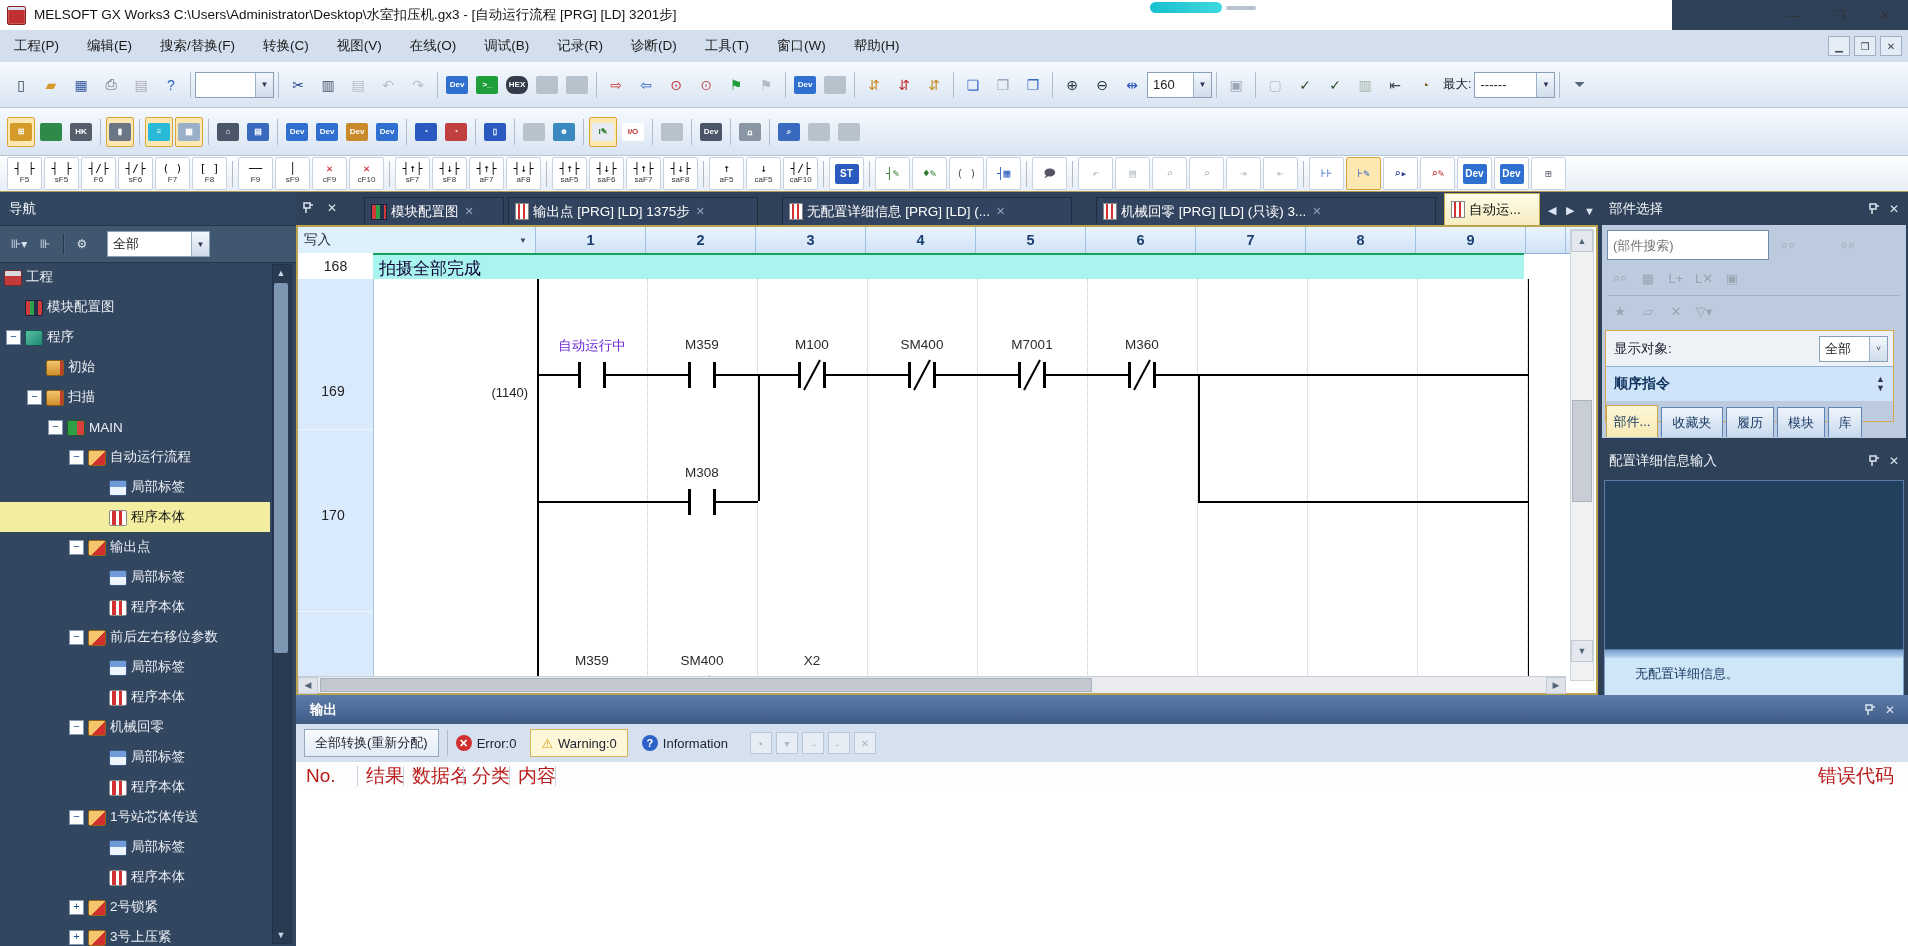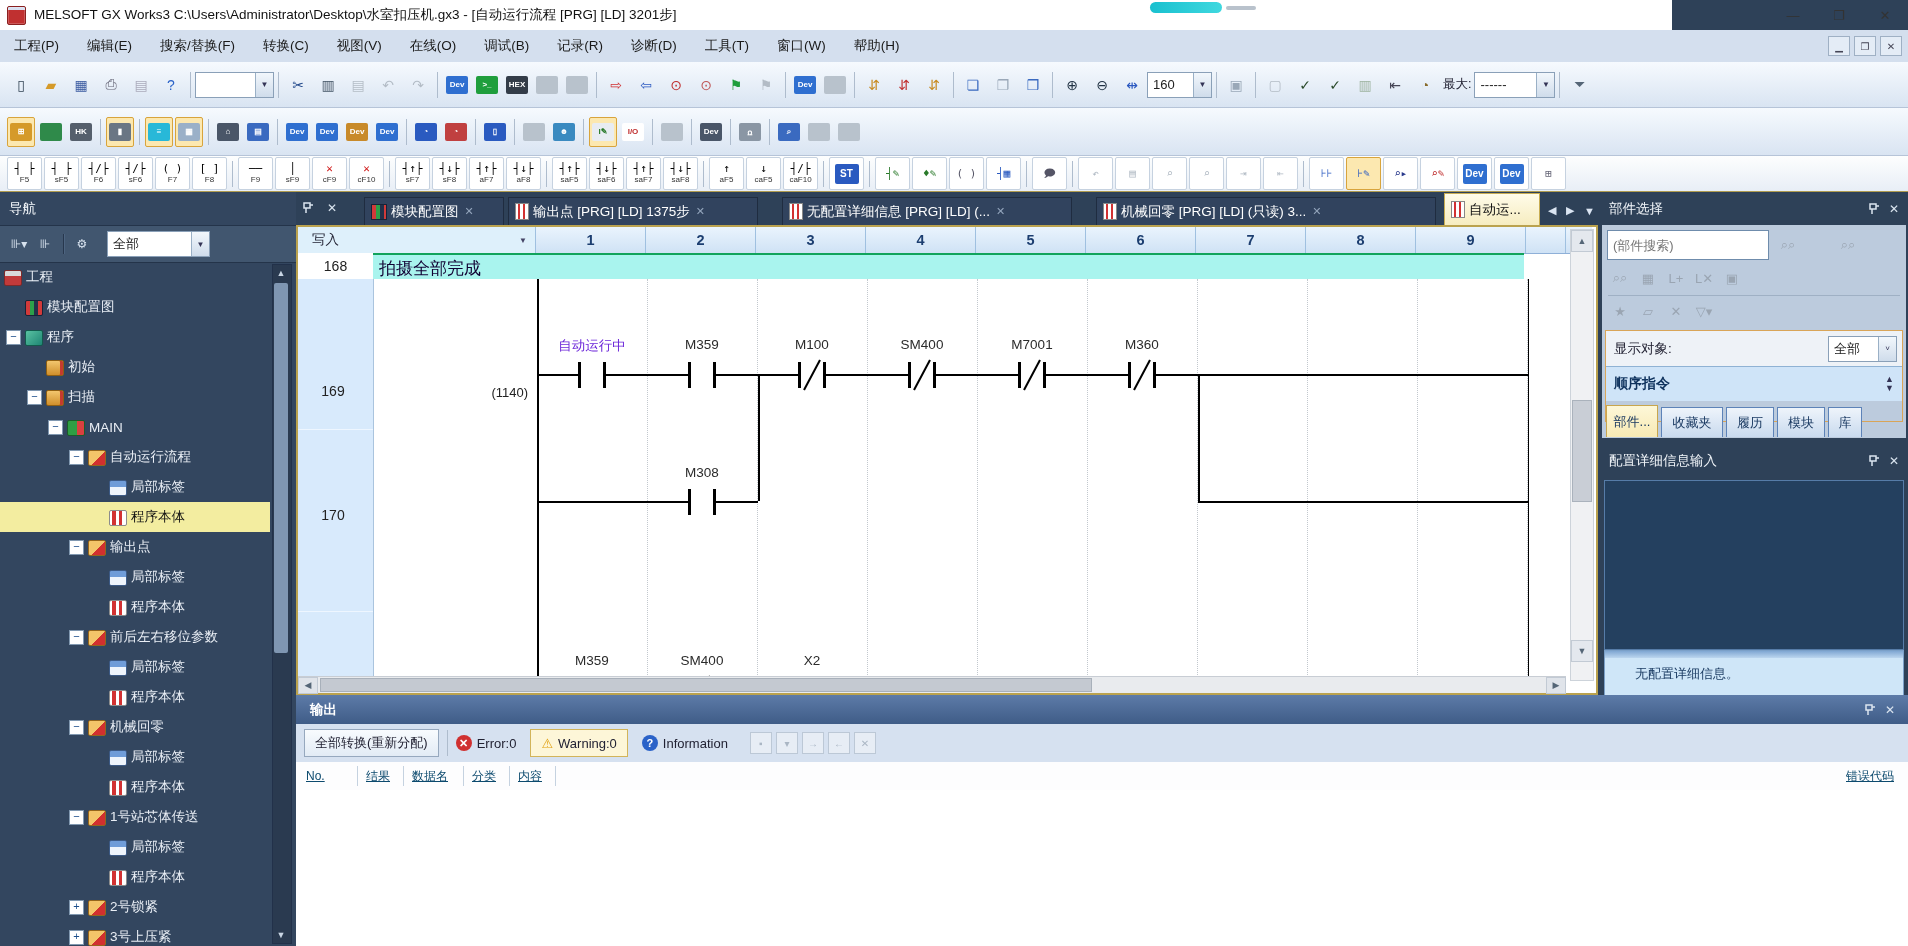--- a/index.html
+++ b/index.html
@@ -62,21 +62,21 @@
   .dtab.act{height:32px;background:linear-gradient(#fffce9,#f6ecc0);border-color:#c8ad52;color:#111;}
   .dtab .tx{margin:0 4px;overflow:hidden;text-overflow:clip;}
   .dtab .cl{color:#93a5bc;font-size:11px;margin-left:2px;}
   .doc-ic{width:12px;height:15px;flex:none;background:linear-gradient(90deg,#fff 15%,#d23232 15% 35%,#fff 35% 55%,#d23232 55% 75%,#fff 75%);border:1px solid #888;}
   .mod-ic{width:14px;height:14px;flex:none;background:repeating-linear-gradient(90deg,#d23a3a 0 4px,#2da04a 4px 8px,#23314a 8px 12px);border:1px solid #182338;}
   .tab-nav{position:absolute;bottom:8px;color:#dbe5f2;font-size:11px;}
   
   #ladder{left:296px;top:225px;width:1302px;height:470px;background:#fff;border:2px solid #baa24e;box-sizing:border-box;}
   .lh-row{position:absolute;left:0;top:0;height:26px;width:1294px;background:linear-gradient(#eaf4fd,#cfe2f5);border-bottom:1px solid #8fb0d8;}
   .lh-cell{position:absolute;top:0;height:26px;border-right:1px solid #9fc0e0;box-sizing:border-box;display:flex;align-items:center;justify-content:center;font-size:14.5px;font-weight:bold;color:#1c3e70;}
-  .wr-cell{position:absolute;left:0;top:0;width:238px;height:26px;background:#def0fb;border-right:1px solid #9fc0e0;display:flex;align-items:center;font-size:13.5px;color:#223;padding-left:14px;box-sizing:border-box;text-align:right;}
+  .wr-cell{position:absolute;left:0;top:0;width:238px;height:26px;background:#def0fb;border-right:1px solid #9fc0e0;display:flex;align-items:center;font-size:13.5px;color:#223;padding-left:6px;box-sizing:border-box;text-align:right;}
   .stmt{position:absolute;left:75px;top:26px;height:26px;width:1151px;background:#a9f4ee;border-top:2px solid #11a35b;border-bottom:1px solid #56c0b8;display:flex;align-items:center;font-size:17px;color:#103;}
   .gut168{position:absolute;left:0;top:26px;width:75px;height:26px;background:#fff;border-right:1px solid #b8cde0;font-size:14px;color:#222;display:flex;align-items:center;justify-content:center;}
   #lcanvas{position:absolute;left:0;top:52px;width:1294px;height:402px;background:#fff;overflow:hidden;}
   .gutter{position:absolute;left:0;top:0;width:75px;height:402px;background:#d8eafc;border-right:1px solid #aac4de;}
   .gnum{position:absolute;left:0;width:70px;text-align:center;font-size:14px;color:#222;}
   .stepn{position:absolute;width:100px;text-align:right;font-size:13px;color:#222;}
   .lline{position:absolute;background:#000;}
   .dotcol{position:absolute;top:0;height:402px;width:0;border-left:1px dotted #c2c8ce;}
   .devlab{position:absolute;width:110px;text-align:center;font-size:13.5px;color:#2b2b2b;white-space:nowrap;}
   .vscroll{position:absolute;right:2px;top:2px;width:22px;height:450px;background:#f0f1f3;border:1px solid #cdd3da;}
@@ -100,21 +100,21 @@
   .msgbar{position:absolute;height:7px;background:linear-gradient(#7fa6d2,#bcd6ef);left:0;right:0;top:0;}
   
   #outhead{left:296px;top:695px;width:1612px;height:29px;background:linear-gradient(#5d7ba8,#3f5c87);display:flex;align-items:center;color:#fff;font-size:13.5px;}
   #outbar{left:296px;top:724px;width:1612px;height:38px;background:#d6e1f0;border-bottom:1px solid #b6c4d8;display:flex;align-items:center;}
   .ob-btn{height:26px;border:1px solid #96a8be;background:linear-gradient(#f8fbfe,#e2ebf5);font-size:13px;color:#223;display:flex;align-items:center;padding:0 10px;margin-left:8px;}
   .ob-warn{background:#fdf6d8;border:1px solid #d2b45a;}
   .cir{width:16px;height:16px;border-radius:50%;color:#fff;font-size:11px;font-weight:bold;display:flex;align-items:center;justify-content:center;margin-right:5px;}
   .ob-txt{font-size:13px;color:#223;}
   .ob-mini{width:20px;height:20px;border:1px solid #bcc8d6;background:#e7edf5;color:#aab6c4;font-size:10px;display:flex;align-items:center;justify-content:center;margin-left:4px;}
   #outcols{left:296px;top:762px;width:1612px;height:28px;background:#fdfdfe;border-bottom:1px solid #8fa6c0;}
-  .oc{position:absolute;top:0;height:28px;display:flex;align-items:center;font-size:12px;color:#0c4a6e;text-decoration:underline;}
+  .oc{position:absolute;top:0;height:28px;display:flex;align-items:center;font-size:19px;color:#b91c1c;}
   .ocsep{position:absolute;top:4px;height:20px;width:1px;background:#c5d2e0;}
   #outbody{left:296px;top:790px;width:1612px;height:156px;background:#fff;}
   .pin-svg{display:block;}
 </style>
 </head>
 <body>
 
 <div id="app">
 
   <div class="abs titlebar">
@@ -179,21 +179,21 @@
         <span style="color: rgb(179, 188, 198);">↷</span>
       </span>
       <span class="tb-sep"></span>
       <span class="tbn">
         <span class="tile" style="background: rgb(47, 111, 208);">Dev</span>
       </span>
       <span class="tbn">
         <span class="tile" style="background: rgb(31, 158, 60);">&gt;_</span>
       </span>
       <span class="tbn">
-        <span class="tile" style="background: rgb(51, 60, 72);">HEX</span>
+        <span class="tile" style="background: rgb(51, 60, 72); border-radius: 8px;">HEX</span>
       </span>
       <span class="tbn">
         <span class="tile" style="background: rgb(184, 194, 204);"></span>
       </span>
       <span class="tbn">
         <span class="tile" style="background: rgb(184, 194, 204);"></span>
       </span>
       <span class="tb-sep"></span>
       <span class="tbn">
         <span style="color: rgb(208, 48, 48);">⇨</span>
@@ -811,21 +811,21 @@
           <span class="rp-ib">L✕</span>
           <span class="rp-ib">▣</span>
         </div>
       <div style="position:absolute;left:6px;top:70px;right:6px;height:1px;background:#9fb0c4;"></div>
       <div id="ep-row2" style="position:absolute;left:4px;top:73px;display:flex;">
           <span class="rp-ib">★</span>
           <span class="rp-ib">▱</span>
           <span class="rp-ib">✕</span>
           <span class="rp-ib">▽▾</span>
         </div>
-      <div class="grp" style="left:3px;top:105px;right:3px;height:92px;">
+      <div class="grp" style="left:3px;top:105px;right:12px;height:92px;">
         <div class="disp-row">
           <span style="margin-left:8px;">显示对象:</span>
           <span class="combo" style="width:62px;position:absolute;right:5px;height:24px;">
             <span>全部</span>
               <span class="da">˅</span>
           </span>
         </div>
         <div class="seq-row">
           <span style="margin-left:8px;">顺序指令</span>
           <span style="position:absolute;right:8px;font-size:9px;color:#335;line-height:9px;">▲<br>▼</span>

